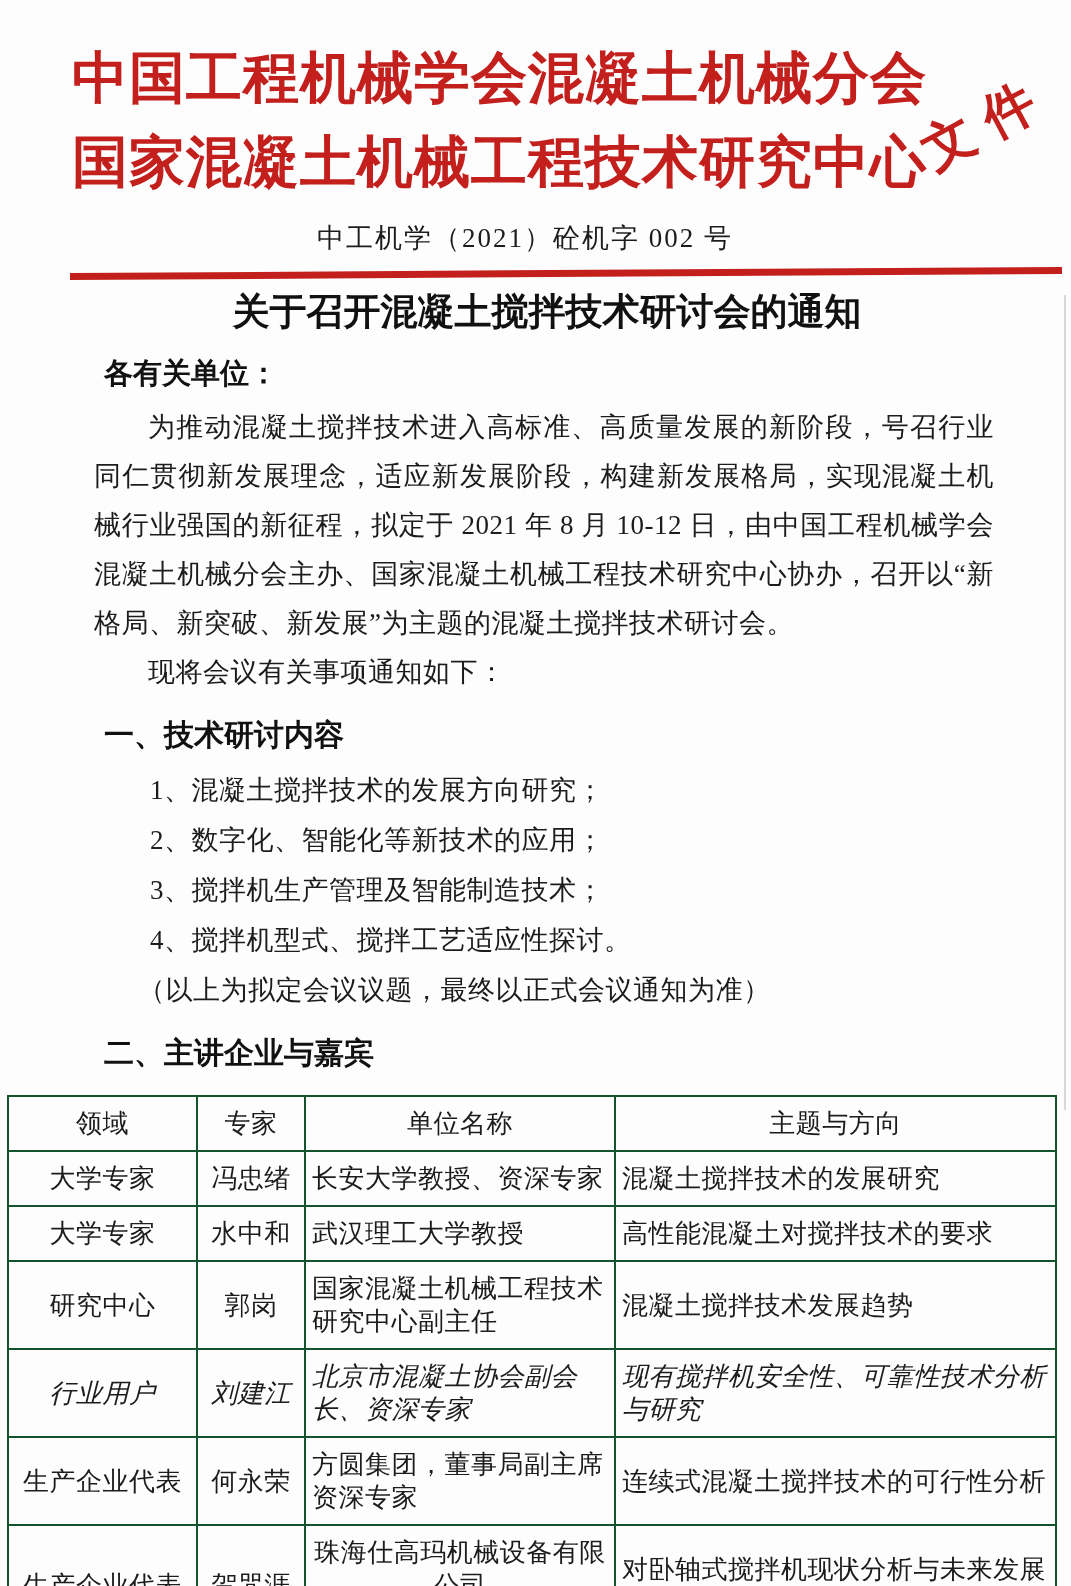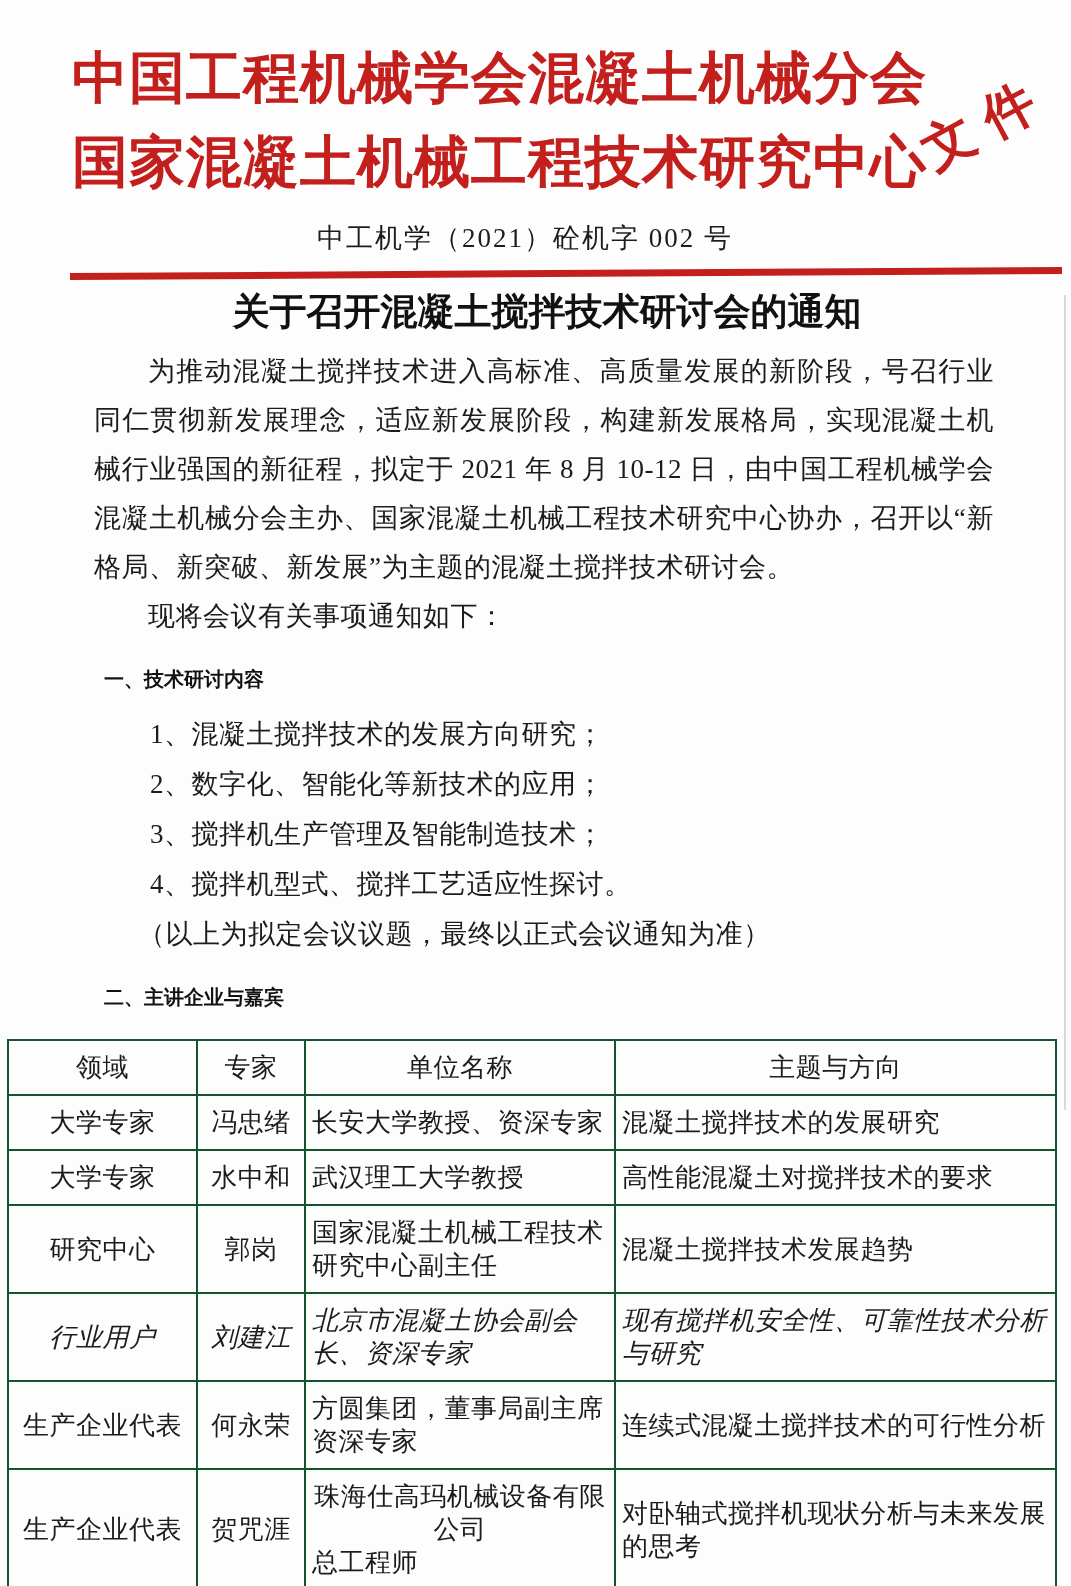--- a/index.html
+++ b/index.html
@@ -73,21 +73,21 @@
   }
   .para2{
     margin:0 56px 0 94px;
     font-size:27px;
     line-height:49px;
     text-indent:2em;
     letter-spacing:0.5px;
   }
   .sec-head{
     margin:18px 0 0 104px;
-    font-size:20px;
+    font-size:30px;
     line-height:40px;
     color:#111;
   }
   .agenda{margin:10px 0 0 150px;font-family:Liberation Serif, serif;}
   .agenda-item{
     font-size:27px;
     line-height:50px;
     letter-spacing:0.5px;
   }
   .note{
@@ -143,20 +143,21 @@
   </div>
 
   <div class="stamp">文件</div>
 
   <div class="doc-no">中工机学（2021）砼机字 002 号</div>
 
   <div class="red-rule"></div>
 
   <div class="title hei">关于召开混凝土搅拌技术研讨会的通知</div>
 
+  <div class="salutation hei">各有关单位：</div>
 
   <div class="para">为推动混凝土搅拌技术进入高标准、高质量发展的新阶段，号召行业同仁贯彻新发展理念，适应新发展阶段，构建新发展格局，实现混凝土机械行业强国的新征程，拟定于 2021 年 8 月 10-12 日，由中国工程机械学会混凝土机械分会主办、国家混凝土机械工程技术研究中心协办，召开以“新格局、新突破、新发展”为主题的混凝土搅拌技术研讨会。</div>
   <div class="para2">现将会议有关事项通知如下：</div>
 
   <div class="sec-head hei">一、技术研讨内容</div>
 
   <div class="agenda">
     <div class="agenda-item">1、混凝土搅拌技术的发展方向研究；</div>
     <div class="agenda-item">2、数字化、智能化等新技术的应用；</div>
     <div class="agenda-item">3、搅拌机生产管理及智能制造技术；</div>

